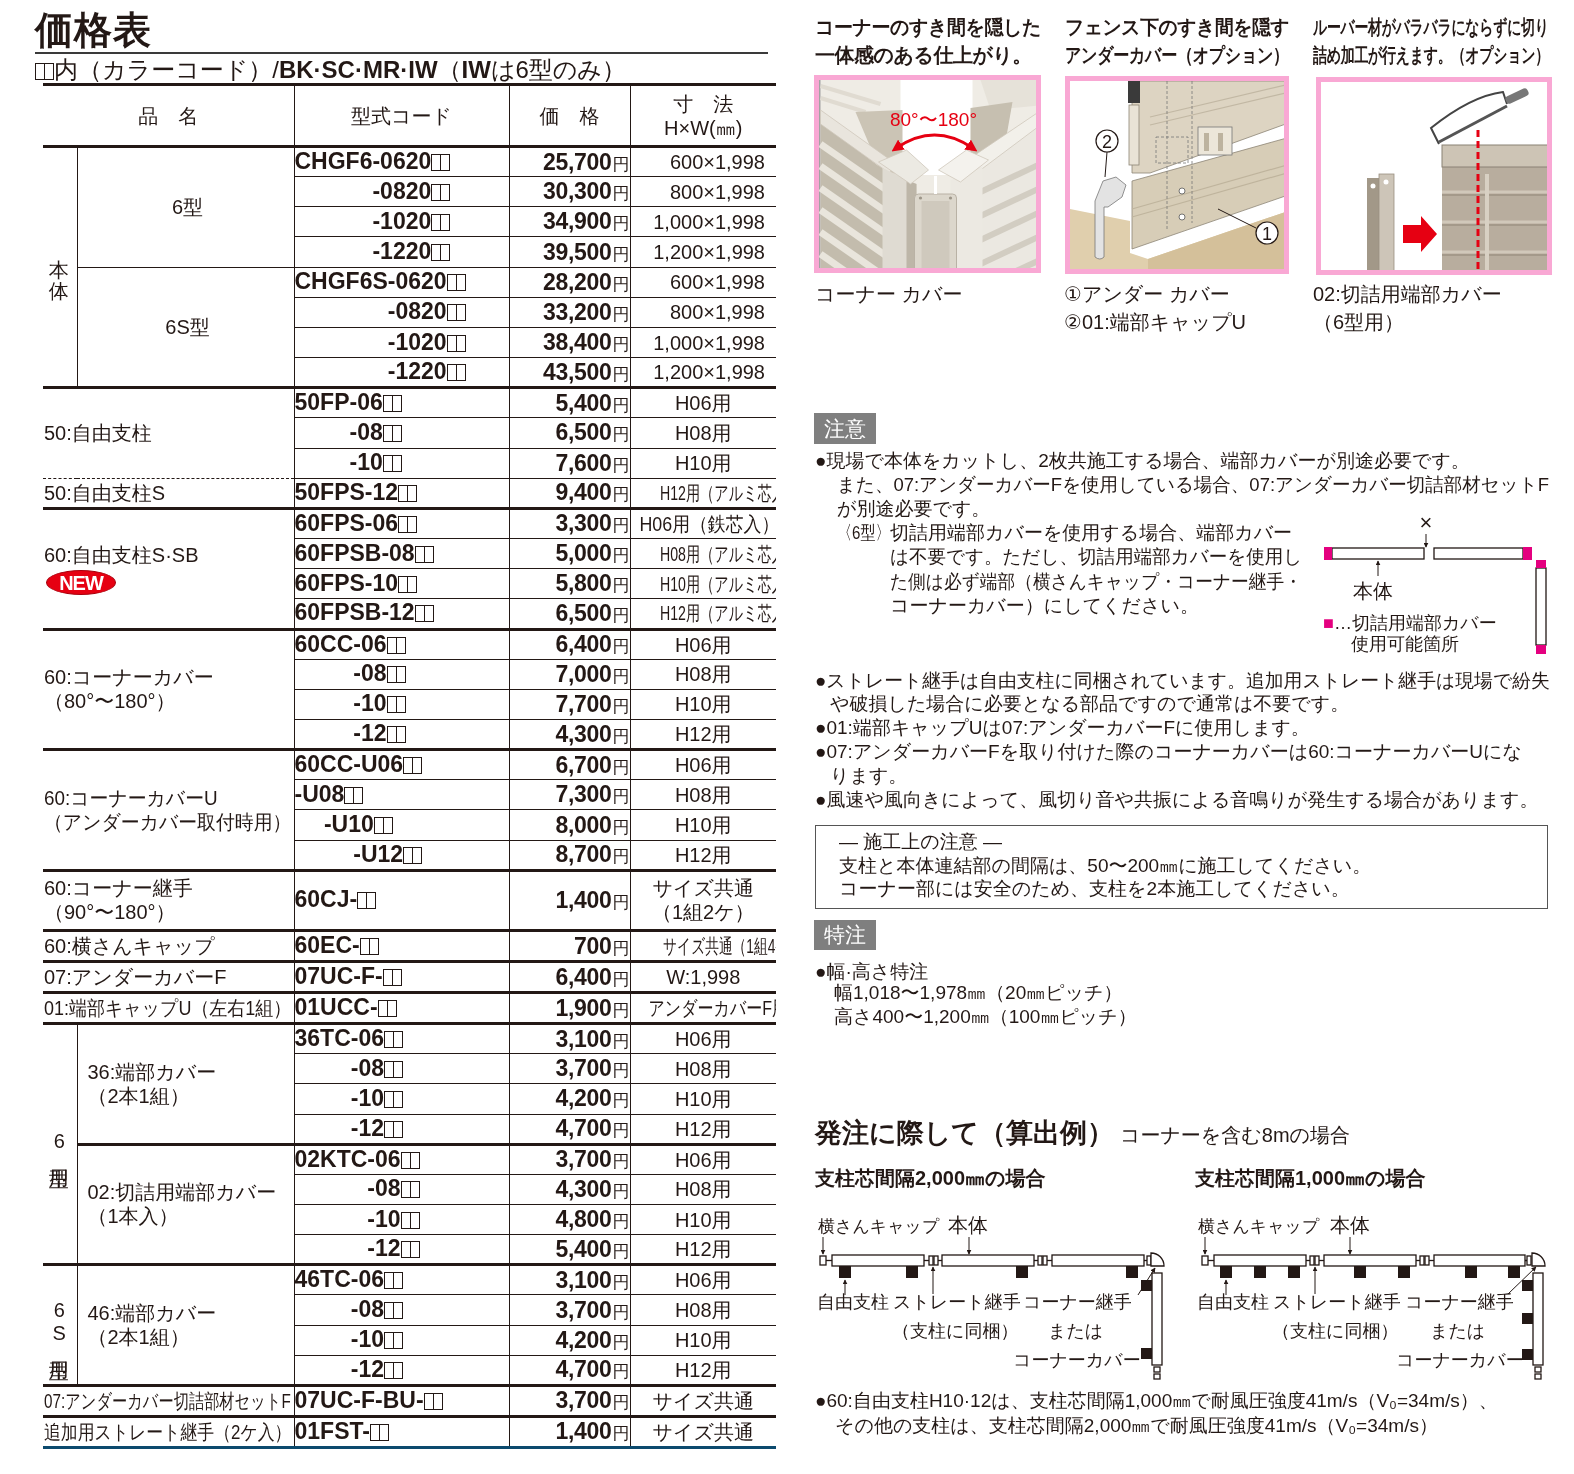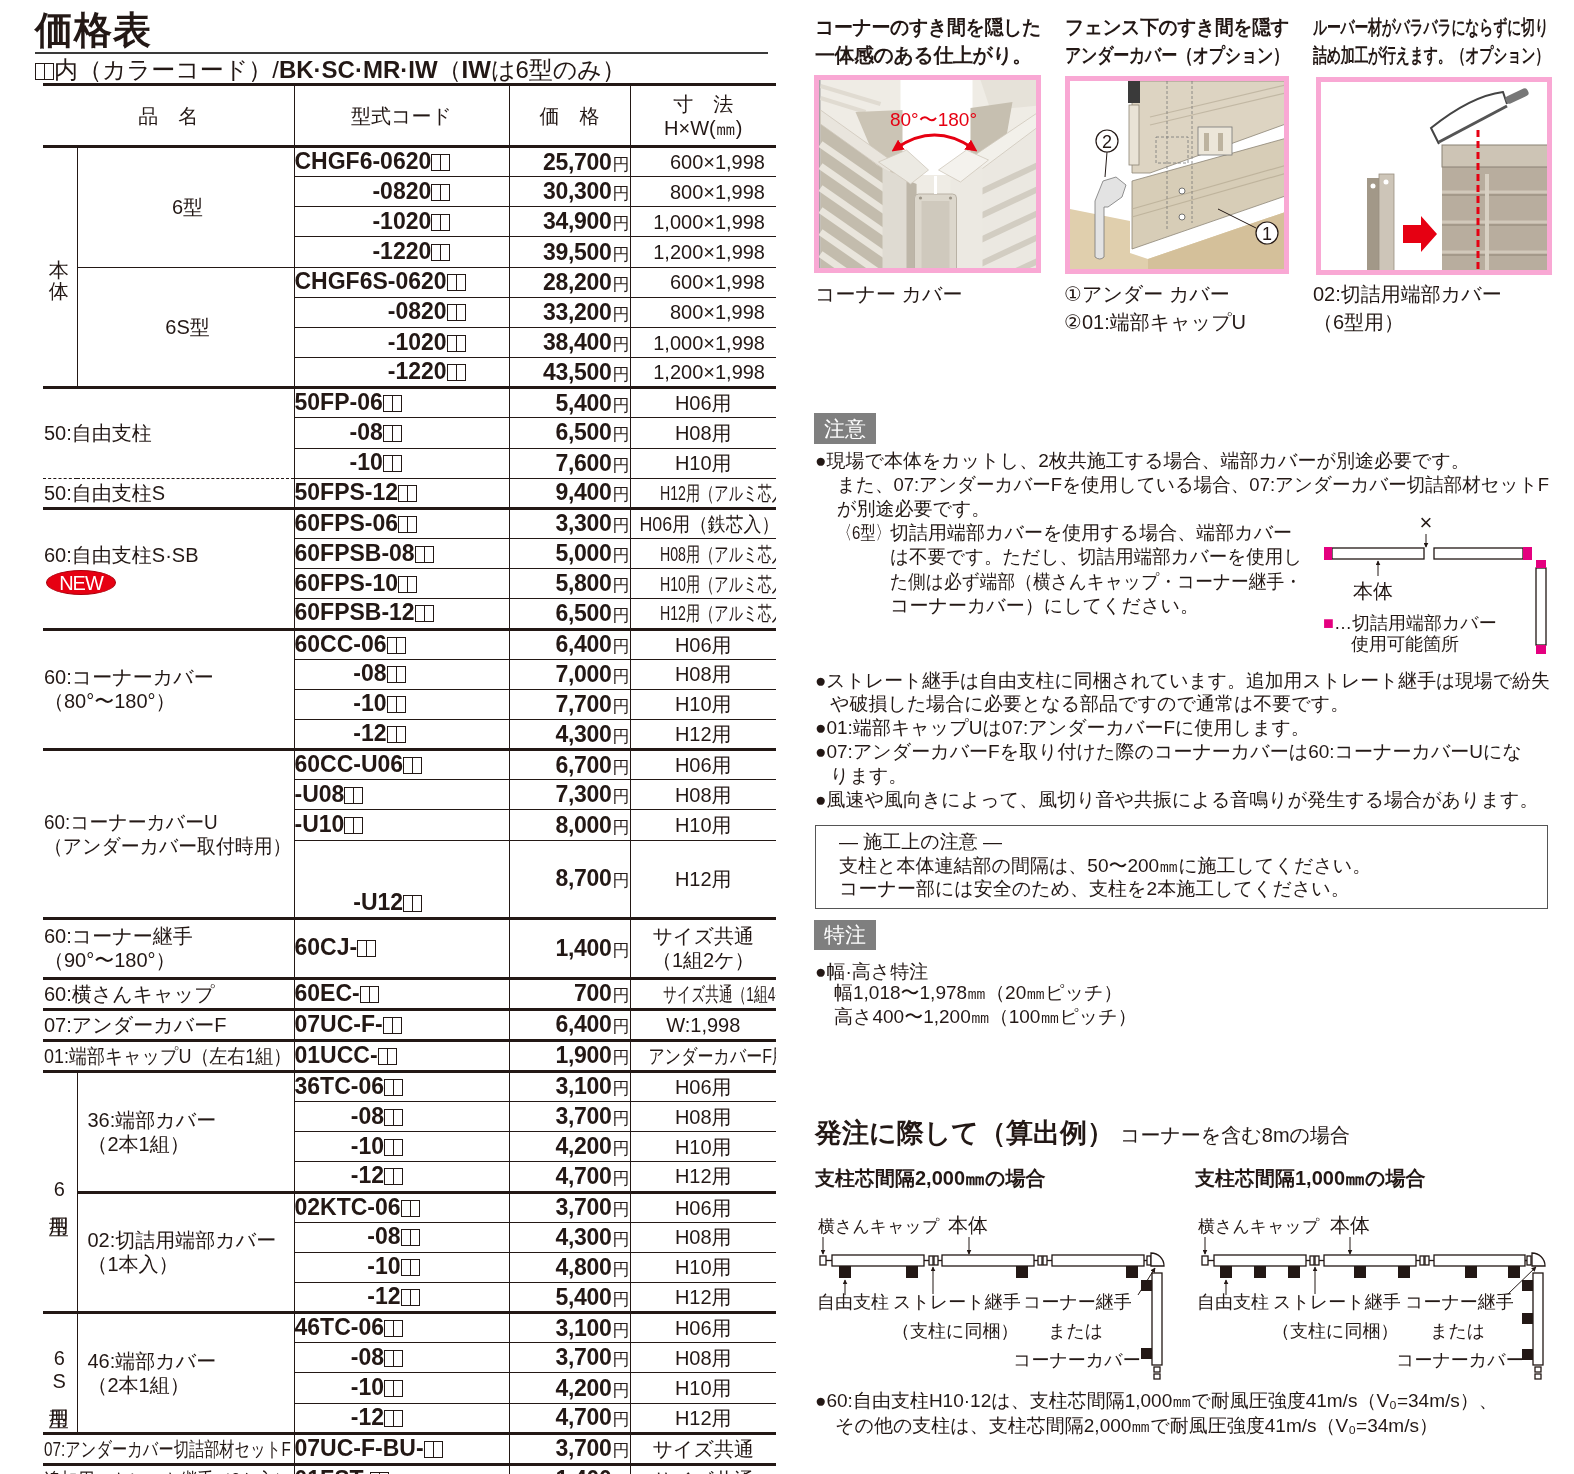--- a/index.html
+++ b/index.html
@@ -29,21 +29,21 @@
 .price-table tbody tr:last-child>td{border-bottom:3px solid #0c4a6e}
 .c-cat{text-align:center}
 .cat-text{writing-mode:vertical-rl;text-orientation:upright;font-size:20px;letter-spacing:1px;display:inline-block}
 .cat-text.wide{letter-spacing:21px}
 .c-name{font-size:20px;line-height:24px}
 .c-name.full{padding-left:1px}
 .c-name.sub{padding-left:10px}
 .c-name.center{text-align:center;padding-left:4px}
 .name-text{display:inline-block;white-space:pre;transform-origin:left center}
 .c-name.center .name-text{transform-origin:center}
-.new-badge{display:block;width:70px;height:25px;margin:3px 0 0 2px;border-radius:50%;background:#e60012;color:#fff;font-weight:normal;font-size:20px;line-height:24px;text-align:center;letter-spacing:-1px;border:1px solid #a8000d}
+.new-badge{display:block;width:70px;height:25px;margin:3px 0 0 2px;border-radius:50%;background:#e60012;color:#fff;font-weight:bold;font-size:20px;line-height:24px;text-align:center;letter-spacing:-1px;border:1px solid #a8000d}
 .c-code{padding-left:8px}
 .code-inner{display:inline-block;font-weight:bold;font-size:23px;line-height:26px;white-space:nowrap}
 .c-price{text-align:right;padding-right:15px}
 .num{font-weight:bold;font-size:23px;letter-spacing:-0.3px}
 .yen{font-size:17px;margin-left:1px}
 .c-dim{text-align:center;font-size:20px;line-height:24px}
 .c-dim.right{text-align:right;padding-right:11px}
 .dim-text{display:inline-block;white-space:pre;transform-origin:center}
 .c-dim.right .dim-text{transform-origin:right center}
 
@@ -205,26 +205,26 @@
         <td class="c-code"><span class="code-inner"><span class="code-text">60CC-U06</span><span class="cc"><i></i><i></i></span></span></td>
         <td class="c-price"><span class="num">6,700</span><span class="yen">円</span></td>
         <td class="c-dim"><span class="dim-text">H06用</span></td>
       </tr>
       <tr class="sep-thin">
         <td class="c-code"><span class="code-inner" style="width: 127.656px; "><span class="code-text">-U08</span><span class="cc"><i></i><i></i></span></span></td>
         <td class="c-price"><span class="num">7,300</span><span class="yen">円</span></td>
         <td class="c-dim"><span class="dim-text">H08用</span></td>
       </tr>
       <tr class="sep-thin">
-        <td class="c-code"><span class="code-inner" style="width: 127.656px; text-align: left; border-radius: 8px;"><span class="code-text">-U10</span><span class="cc"><i></i><i></i></span></span></td>
+        <td class="c-code"><span class="code-inner" style="width: 127.656px; text-align: center; border-radius: 8px;"><span class="code-text">-U10</span><span class="cc"><i></i><i></i></span></span></td>
         <td class="c-price"><span class="num">8,000</span><span class="yen">円</span></td>
         <td class="c-dim"><span class="dim-text">H10用</span></td>
       </tr>
       <tr class="sep-thin">
-        <td class="c-code"><span class="code-inner" style="width: 127.656px; text-align: right; margin-top: 48px;"><span class="code-text">-U12</span><span class="cc"><i></i><i></i></span></span></td>
+        <td class="c-code"><span class="code-inner" style="width: 127.656px; text-align: right;"><span class="code-text">-U12</span><span class="cc"><i></i><i></i></span></span></td>
         <td class="c-price"><span class="num">8,700</span><span class="yen">円</span></td>
         <td class="c-dim"><span class="dim-text">H12用</span></td>
       </tr>
       <tr class="sep-thick tall">
         <td class="c-name full" rowspan="1" colspan="2"><span class="name-text">60:コーナー継手
 （90°〜180°）</span></td>
         <td class="c-code"><span class="code-inner"><span class="code-text">60CJ-</span><span class="cc"><i></i><i></i></span></span></td>
         <td class="c-price"><span class="num">1,400</span><span class="yen">円</span></td>
         <td class="c-dim"><span class="dim-text">サイズ共通
 （1組2ケ）</span></td>

